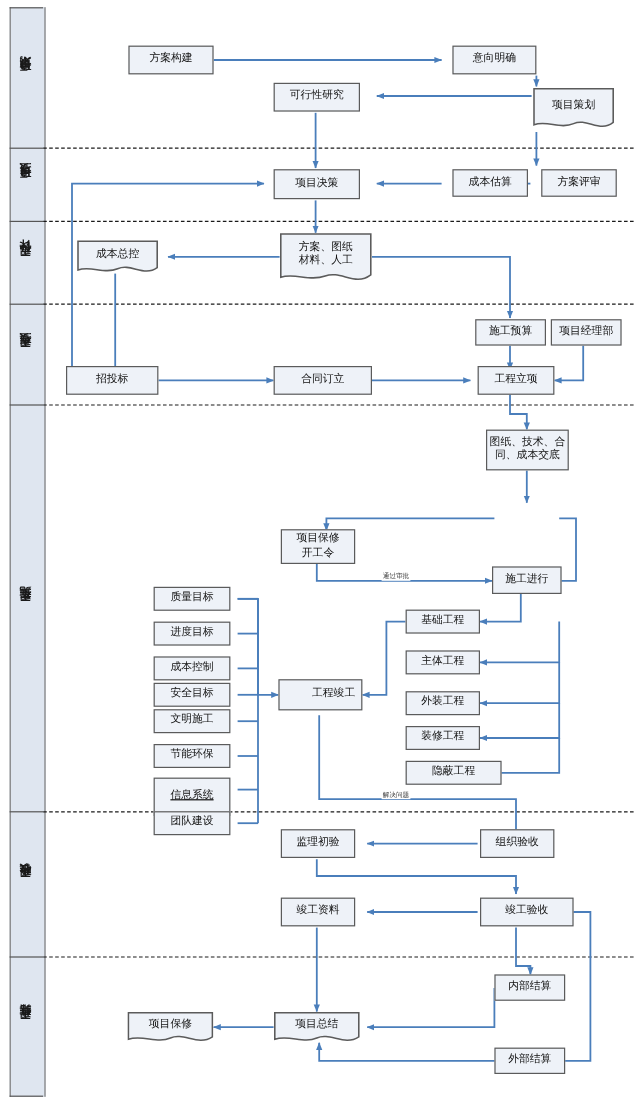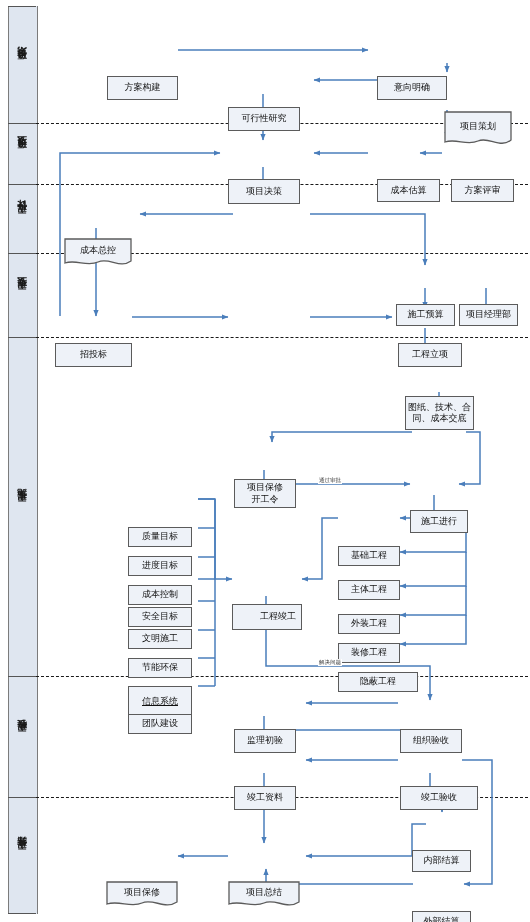--- a/index.html
+++ b/index.html
@@ -14,21 +14,21 @@
               color:#1a1a1a;font-size:9.5px;letter-spacing:1px;}
   .lane-label span{writing-mode:vertical-rl;transform:rotate(180deg);white-space:nowrap;font-weight:600;}
 
   
   .sep{position:absolute;left:36px;width:492px;height:0;
        border-top:1.6px dashed #1a1a1a;}
 
   
   .node{position:absolute;box-sizing:border-box;display:flex;align-items:center;justify-content:center;
         text-align:center;background:#eef2f8;border:1.3px solid #5b5b5b;color:#111;
-        font-size:9px;line-height:1.25;padding:1px 2px;white-space:pre-line;margin-top:38px;}
+        font-size:9px;line-height:1.25;padding:1px 2px;white-space:pre-line;}
   .doc{border:none;background:transparent;padding:0;}
   .doc .doc-inner{position:absolute;inset:0;display:flex;align-items:center;justify-content:center;
                   text-align:center;font-size:9px;line-height:1.25;color:#111;white-space:pre-line;z-index:2;}
   .doc svg{position:absolute;inset:0;}
   .diamond{border:none;background:transparent;}
   .diamond .dshape{position:absolute;inset:0;}
   .diamond .dtext{position:absolute;inset:0;display:flex;align-items:center;justify-content:center;
                   font-size:8px;color:#111;z-index:2;}
 
   
@@ -177,22 +177,30 @@
   <div class="node" style="left:377px;top:141px;width:63px;height:23px;">成本估算</div>
   <div class="node" style="left:451px;top:141px;width:63px;height:23px;">方案评审</div>
 
   <div class="node doc" style="left:64px;top:200px;width:68px;height:30px;">
     <svg viewBox="0 0 68 30" preserveAspectRatio="none">
       <path d="M1,1 H67 V23 C56,31 45,19 34,24 C23,29 12,21 1,25 Z" fill="#eef2f8" stroke="#5b5b5b" stroke-width="1.3"></path>
     </svg>
     <div class="doc-inner" style="padding-bottom:5px;">成本总控</div>
   </div>
 
+  <div class="node doc" style="left:233px;top:194px;width:77px;height:45px;">
+    <svg viewBox="0 0 77 45" preserveAspectRatio="none">
+      <path d="M1,1 H76 V35 C63,45 51,31 38,36 C25,41 13,33 1,37 Z" fill="#eef2f8" stroke="#5b5b5b" stroke-width="1.3"></path>
+    </svg>
+    <div class="doc-inner" style="padding-bottom:9px;">方案、图纸
+材料、人工</div>
+  </div>
 
   <div class="node" style="left:55px;top:305px;width:77px;height:24px;">招投标</div>
+  <div class="node" style="left:228px;top:305px;width:82px;height:24px;">合同订立</div>
   <div class="node" style="left:398px;top:305px;width:64px;height:24px;">工程立项</div>
   <div class="node" style="left:396px;top:266px;width:59px;height:22px;">施工预算</div>
   <div class="node" style="left:459px;top:266px;width:59px;height:22px;">项目经理部</div>
 
   <div class="node" style="left:405px;top:358px;width:69px;height:34px;text-align:center;">图纸、技术、合
 同、成本交底</div>
 
 
   <div class="node" style="left:234px;top:441px;width:62px;height:29px;">项目保修
 开工令</div>

